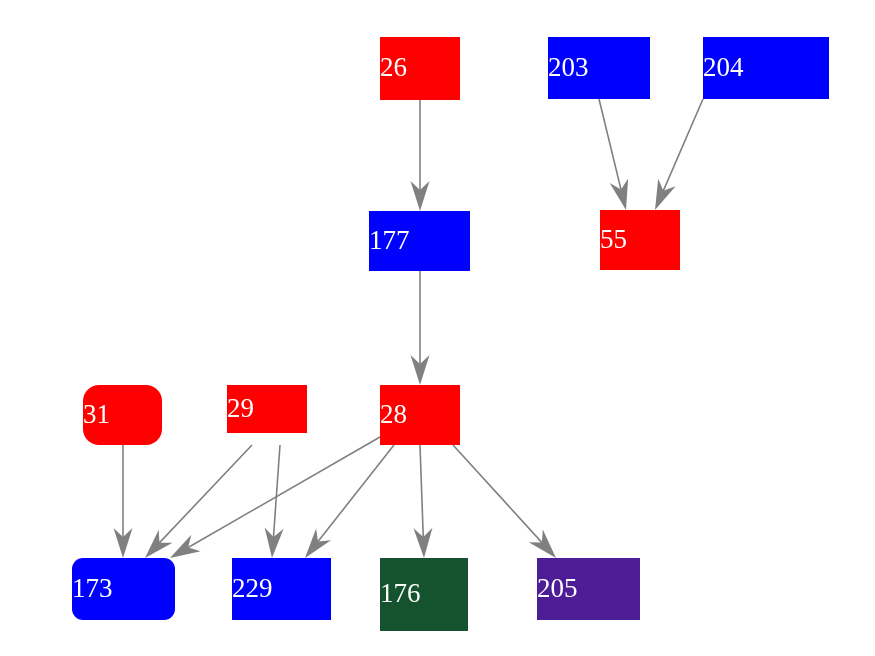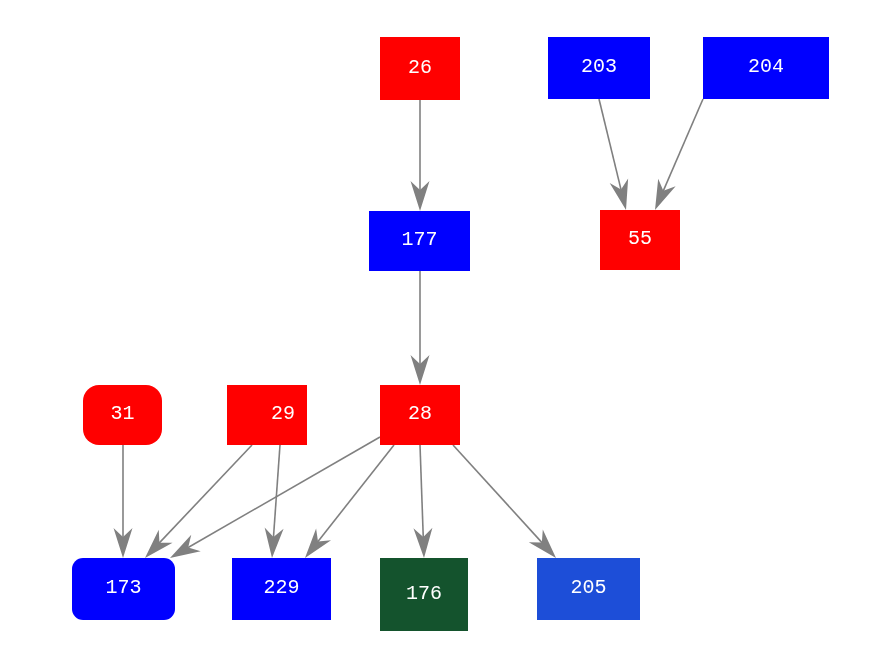--- a/index.html
+++ b/index.html
@@ -23,24 +23,24 @@
     top: 0;
     width: 875px;
     height: 656px;
     pointer-events: none;
   }
   .graph-node {
     position: absolute;
     box-sizing: border-box;
     display: flex;
     align-items: center;
-    justify-content: center;
+    justify-content: flex-start;
     color: #ffffff;
-    font-family: Liberation Mono, monospace;
-    font-size: 20px;
+    font-family: Liberation Serif, serif;
+    font-size: 27px;
     line-height: 1;
     letter-spacing: 0px;
     user-select: none;
   }
   .graph-node.red {
     background: #ff0000;
   }
   .graph-node.blue {
     background: #0000ff;
   }
@@ -111,32 +111,32 @@
       </div>
       <div class="graph-node blue" style="left: 369px; top: 211px; width: 101px; height: 60px; background: rgb(0, 0, 255);">
         <span class="node-label" style="color: rgb(255, 255, 255);">177</span>
       </div>
       <div class="graph-node red" style="left: 600px; top: 210px; width: 80px; height: 60px; background: rgb(255, 0, 0);">
         <span class="node-label" style="color: rgb(255, 255, 255);">55</span>
       </div>
       <div class="graph-node red" style="left: 83px; top: 385px; width: 79px; height: 60px; background: rgb(255, 0, 0); border-radius: 16px;">
         <span class="node-label" style="color: rgb(255, 255, 255);">31</span>
       </div>
-      <div class="graph-node red" style="left: 227px; top: 385px; width: 80px; height: 60px; background: rgb(255, 0, 0); padding-left: 32px;">
+      <div class="graph-node red" style="left: 227px; top: 385px; width: 80px; height: 48px; background: rgb(255, 0, 0);">
         <span class="node-label" style="color: rgb(255, 255, 255);">29</span>
       </div>
       <div class="graph-node red" style="left: 380px; top: 385px; width: 80px; height: 60px; background: rgb(255, 0, 0);">
         <span class="node-label" style="color: rgb(255, 255, 255);">28</span>
       </div>
       <div class="graph-node blue" style="left: 72px; top: 558px; width: 103px; height: 62px; background: rgb(0, 0, 255); border-radius: 11px;">
         <span class="node-label" style="color: rgb(255, 255, 255);">173</span>
       </div>
       <div class="graph-node blue" style="left: 232px; top: 558px; width: 99px; height: 62px; background: rgb(0, 0, 255);">
         <span class="node-label" style="color: rgb(255, 255, 255);">229</span>
       </div>
       <div class="graph-node blue" style="left: 380px; top: 558px; width: 88px; height: 73px; background: #14532d;">
         <span class="node-label" style="color: rgb(255, 255, 255);">176</span>
       </div>
-      <div class="graph-node blue" style="left: 537px; top: 558px; width: 103px; height: 62px; background: #1d4ed8;">
+      <div class="graph-node blue" style="left: 537px; top: 558px; width: 103px; height: 62px; background: #4c1d95;">
         <span class="node-label" style="color: rgb(255, 255, 255);">205</span>
       </div>
     </div>
 </div>
 
 </body></html>

